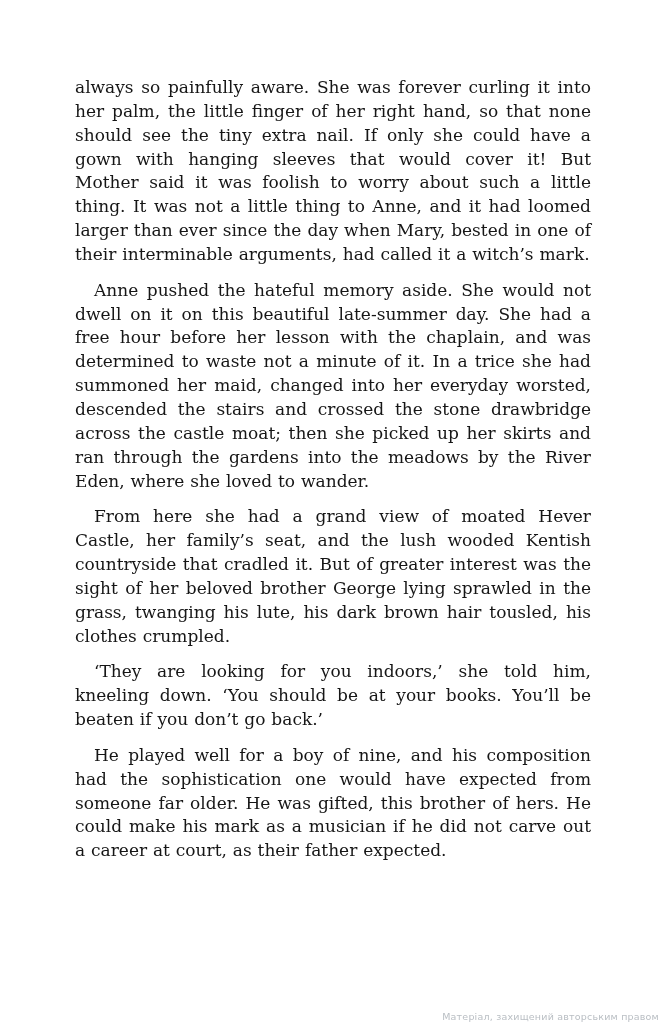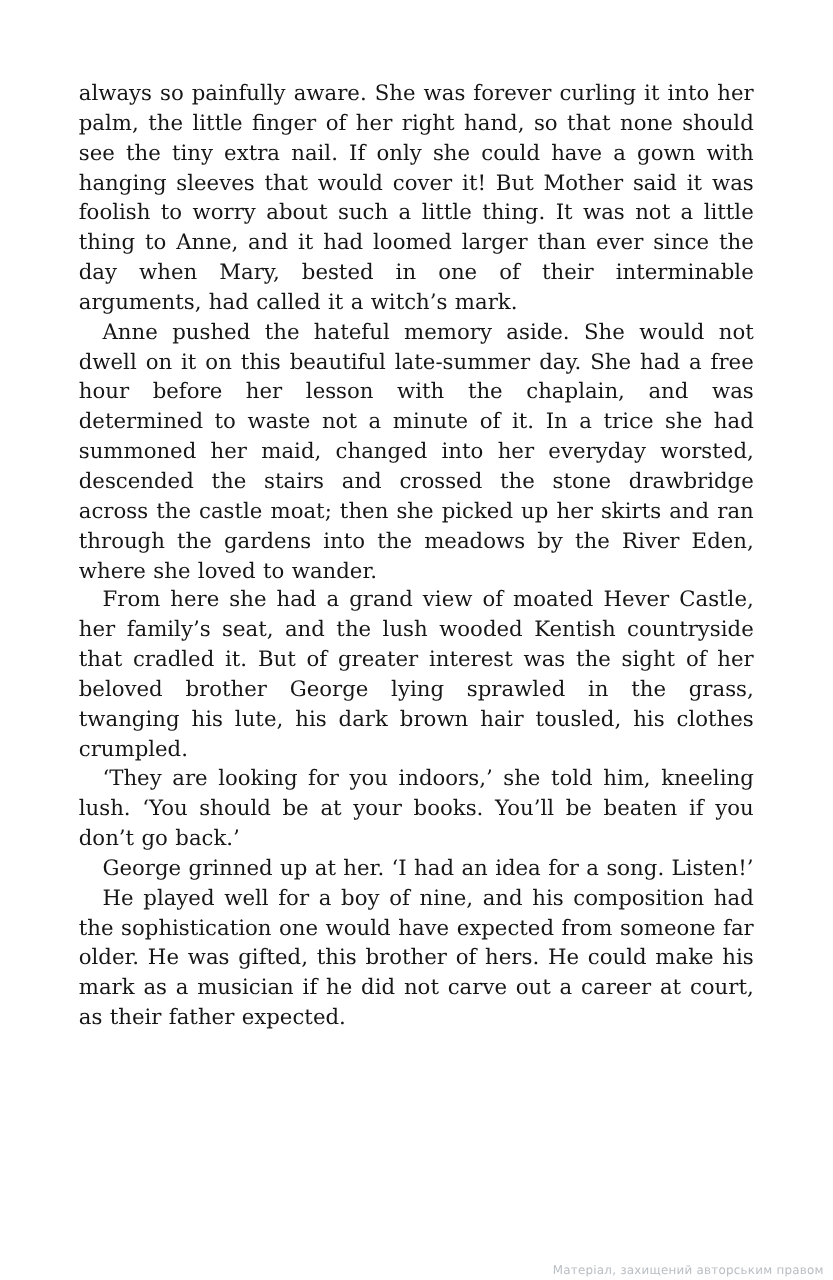--- a/index.html
+++ b/index.html
@@ -18,21 +18,21 @@
     position: absolute;
     left: 63px;
     top: 64px;
     width: 540px;
     font-family: "DejaVu Serif", "Liberation Serif", serif;
     font-size: 17px;
     line-height: 23.85px;
     color: #161616;
   }
   .text-block p {
-    margin: 0;
+    margin: 12px;
     padding: 0;
     text-align: justify;
     text-indent: 19px;
     word-spacing: 0.5px;
   }
   .text-block p.no-indent {
     text-indent: 0;
   }
   .watermark {
     position: absolute;
@@ -46,18 +46,17 @@
   }
 </style>
 </head>
 <body>
 
 <div class="page">
   <div class="text-block">
     <p class="no-indent">always so painfully aware. She was forever curling it into her palm, the little finger of her right hand, so that none should see the tiny extra nail. If only she could have a gown with hanging sleeves that would cover it! But Mother said it was foolish to worry about such a little thing. It was not a little thing to Anne, and it had loomed larger than ever since the day when Mary, bested in one of their interminable arguments, had called it a witch’s mark.</p>
     <p>Anne pushed the hateful memory aside. She would not dwell on it on this beautiful late-summer day. She had a free hour before her lesson with the chaplain, and was determined to waste not a minute of it. In a trice she had summoned her maid, changed into her everyday worsted, descended the stairs and crossed the stone drawbridge across the castle moat; then she picked up her skirts and ran through the gardens into the meadows by the River Eden, where she loved to wander.</p>
     <p>From here she had a grand view of moated Hever Castle, her family’s seat, and the lush wooded Kentish countryside that cradled it. But of greater interest was the sight of her beloved brother George lying sprawled in the grass, twanging his lute, his dark brown hair tousled, his clothes crumpled.</p>
-    <p>‘They are looking for you indoors,’ she told him, kneeling lush. ‘You should be at your books. You’ll be beaten if you don’t go back.’</p>
-    <p>George grinned up at her. ‘I had an idea for a song. Listen!’</p>
+    <p>‘They are looking for you indoors,’ she told him, kneeling down. ‘You should be at your books. You’ll be beaten if you don’t go back.’</p>
     <p>He played well for a boy of nine, and his composition had the sophistication one would have expected from someone far older. He was gifted, this brother of hers. He could make his mark as a musician if he did not carve out a career at court, as their father expected.</p>
   </div>
   <div class="watermark">Матеріал, захищений авторським правом</div>
 </div>
 
 </body></html>

